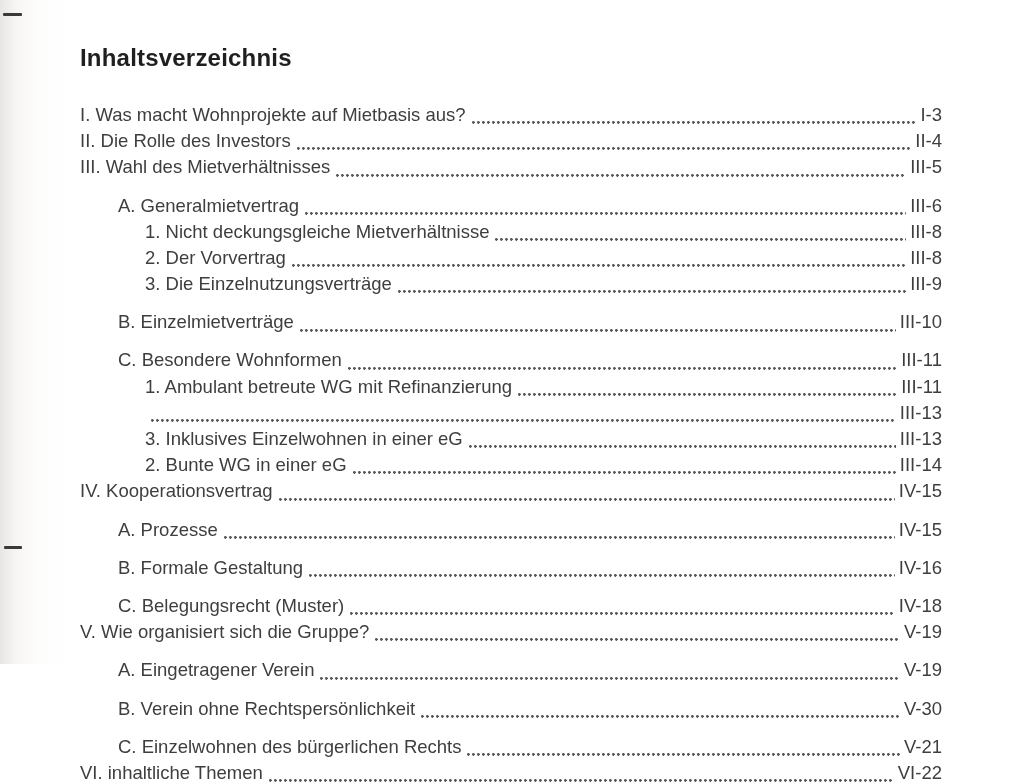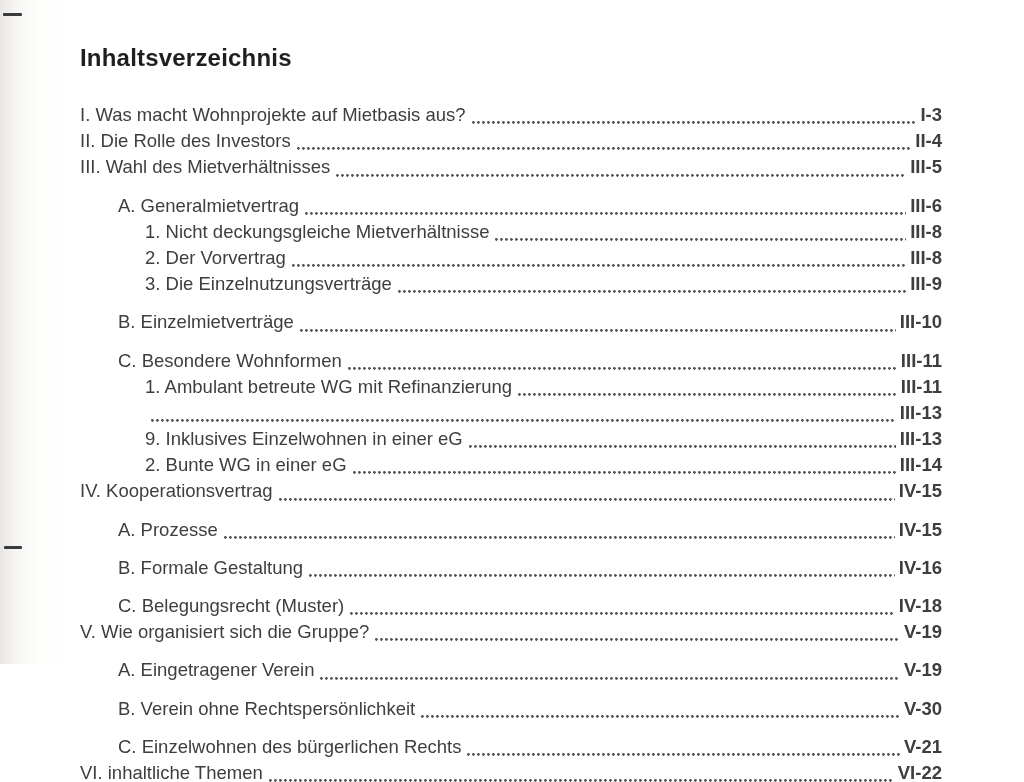--- a/index.html
+++ b/index.html
@@ -42,41 +42,41 @@
     position: absolute;
     left: 80px;
     top: 102px;
     width: 862px;
     margin: 0;
     padding: 0;
     list-style: none;
   }
   .toc-row {
     display: flex;
-    align-items: flex-start;
+    align-items: flex-end;
     height: 26.2px;
     line-height: 26.2px;
     font-size: 18.5px;
     color: var(--text, #3e3e3e);
   }
   .toc-row.lvl-1 { padding-left: 38px; margin-top: 12px; }
   .toc-row.lvl-2 { padding-left: 65px; }
   .toc-label { white-space: nowrap; }
   .toc-leader {
     flex: 1 1 auto;
     min-width: 12px;
     align-self: flex-end;
     height: 9px;
     margin: 0 4px 0 6px;
     background-image: radial-gradient(circle at 1.4px 1.4px, var(--leader_dots, #5a5a5a) 1.1px, transparent 1.6px);
     background-size: 5px 3px;
     background-repeat: repeat-x;
     background-position: left bottom 4px;
   }
-  .toc-page { white-space: nowrap; font-weight: bold; }
+  .toc-page { white-space: nowrap; }
 </style>
 </head>
 <body>
 
 <div class="page">
   <div class="mark mark-top"></div>
   <div class="mark mark-mid"></div>
 
   <h1 class="title">Inhaltsverzeichnis</h1>
 
@@ -140,21 +140,21 @@
     <span class="toc-leader"></span>
     <span class="toc-page">III-11</span>
   </li>
 
   <li class="toc-row lvl-2">
     <span class="toc-leader"></span>
     <span class="toc-page">III-13</span>
   </li>
 
   <li class="toc-row lvl-2">
-    <span class="toc-label">9. Inklusives Einzelwohnen in einer eG</span>
+    <span class="toc-label">3. Inklusives Einzelwohnen in einer eG</span>
     <span class="toc-leader"></span>
     <span class="toc-page">III-13</span>
   </li>
 
   <li class="toc-row lvl-2">
     <span class="toc-label">2. Bunte WG in einer eG</span>
     <span class="toc-leader"></span>
     <span class="toc-page">III-14</span>
   </li>
 

